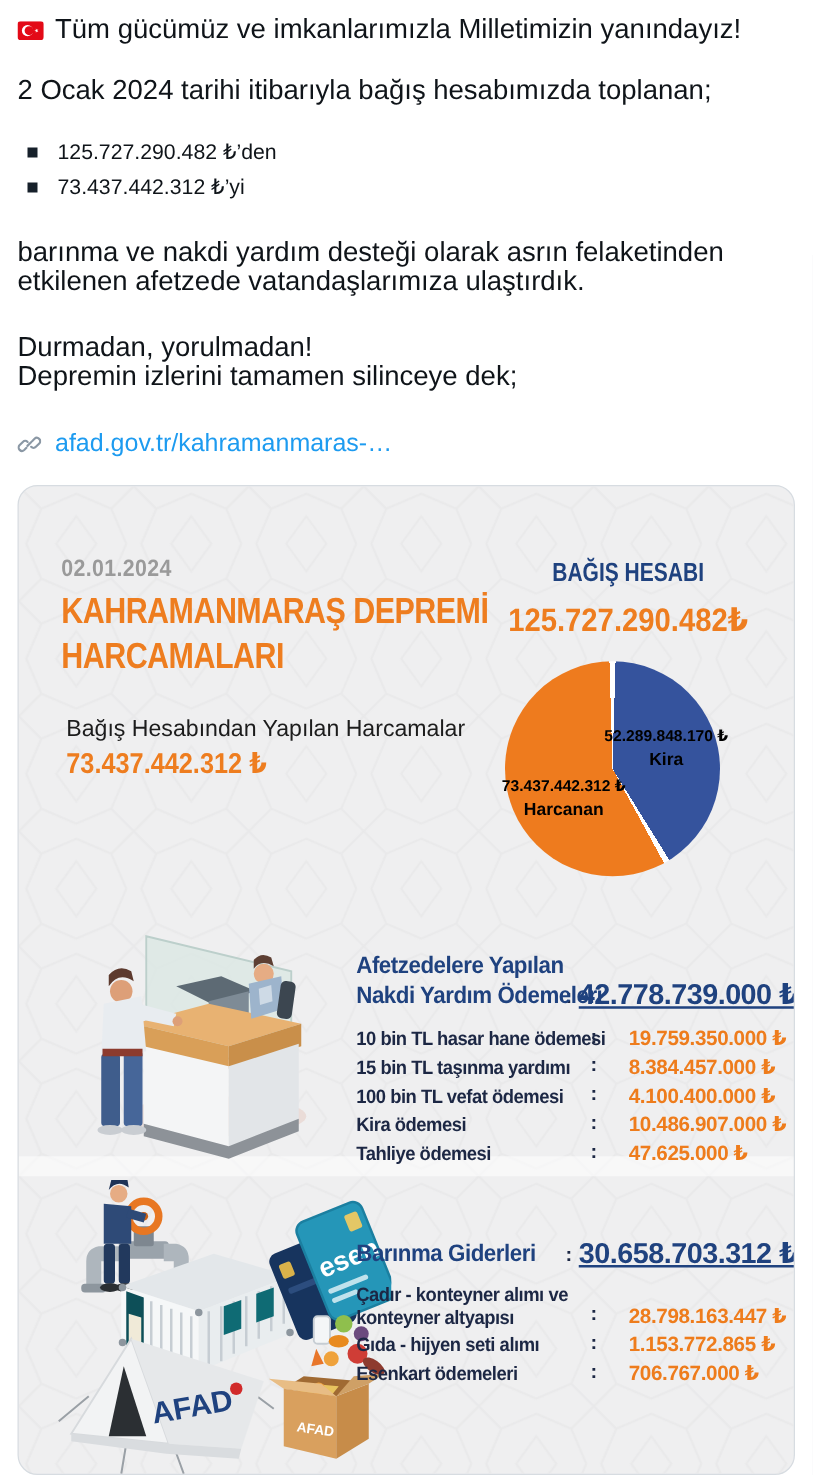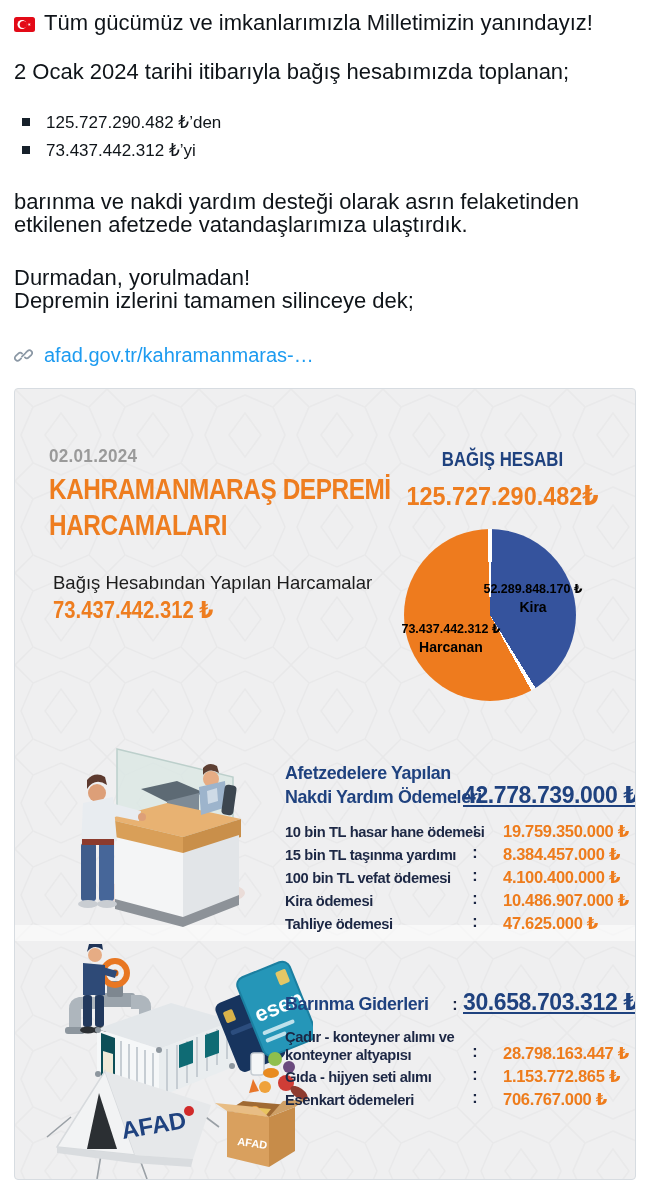--- a/index.html
+++ b/index.html
@@ -16,21 +16,21 @@
   .flag { display:inline-block; width:21px; height:15px; vertical-align:-2px; margin-right:9px; }
   .bullets { position:absolute; left:22px; top:108px; list-style:none; }
   .bullets li { display:flex; align-items:center; height:28px; font-size:17px; }
   .sq { width:8px; height:8px; background:#16202a; display:inline-block; margin-right:16px; }
   .link-row { position:absolute; left:14px; top:344px; display:flex; align-items:center; gap:11px; }
   .link-row a { color:#1d9bf0; font-size:20px; text-decoration:none; }
 
   
   .card {
     position:absolute; left:14px; top:388px; width:622px; height:792px;
-    background:#efeff0; border:1px solid #d7dce1; border-radius:4px; overflow:hidden;
+    background:#efeff0; border:1px solid #d7dce1; border-radius:16px; overflow:hidden;
   }
   .pattern { position:absolute; left:0; top:0; width:100%; height:100%; opacity:.5; }
 
   .ig-date { position:absolute; left:34px; top:56px; font-size:19px; font-weight:700;
              color:#9a9a9a; letter-spacing:.3px; transform:scaleX(.9); transform-origin:left; }
   .ig-title { position:absolute; left:34px; font-size:29px; font-weight:800; color:#ee7d1f;
               letter-spacing:-.5px; transform:scaleX(.84); transform-origin:left; white-space:nowrap; }
   .ig-title.l1 { top:84px; } .ig-title.l2 { top:120px; }
   .ig-subtitle { position:absolute; left:38px; top:183px; font-size:18.5px; font-weight:500; color:#1c1c1c; }
   .ig-spent { position:absolute; left:38px; top:208px; font-size:23px; font-weight:800; color:#ee7d1f;

